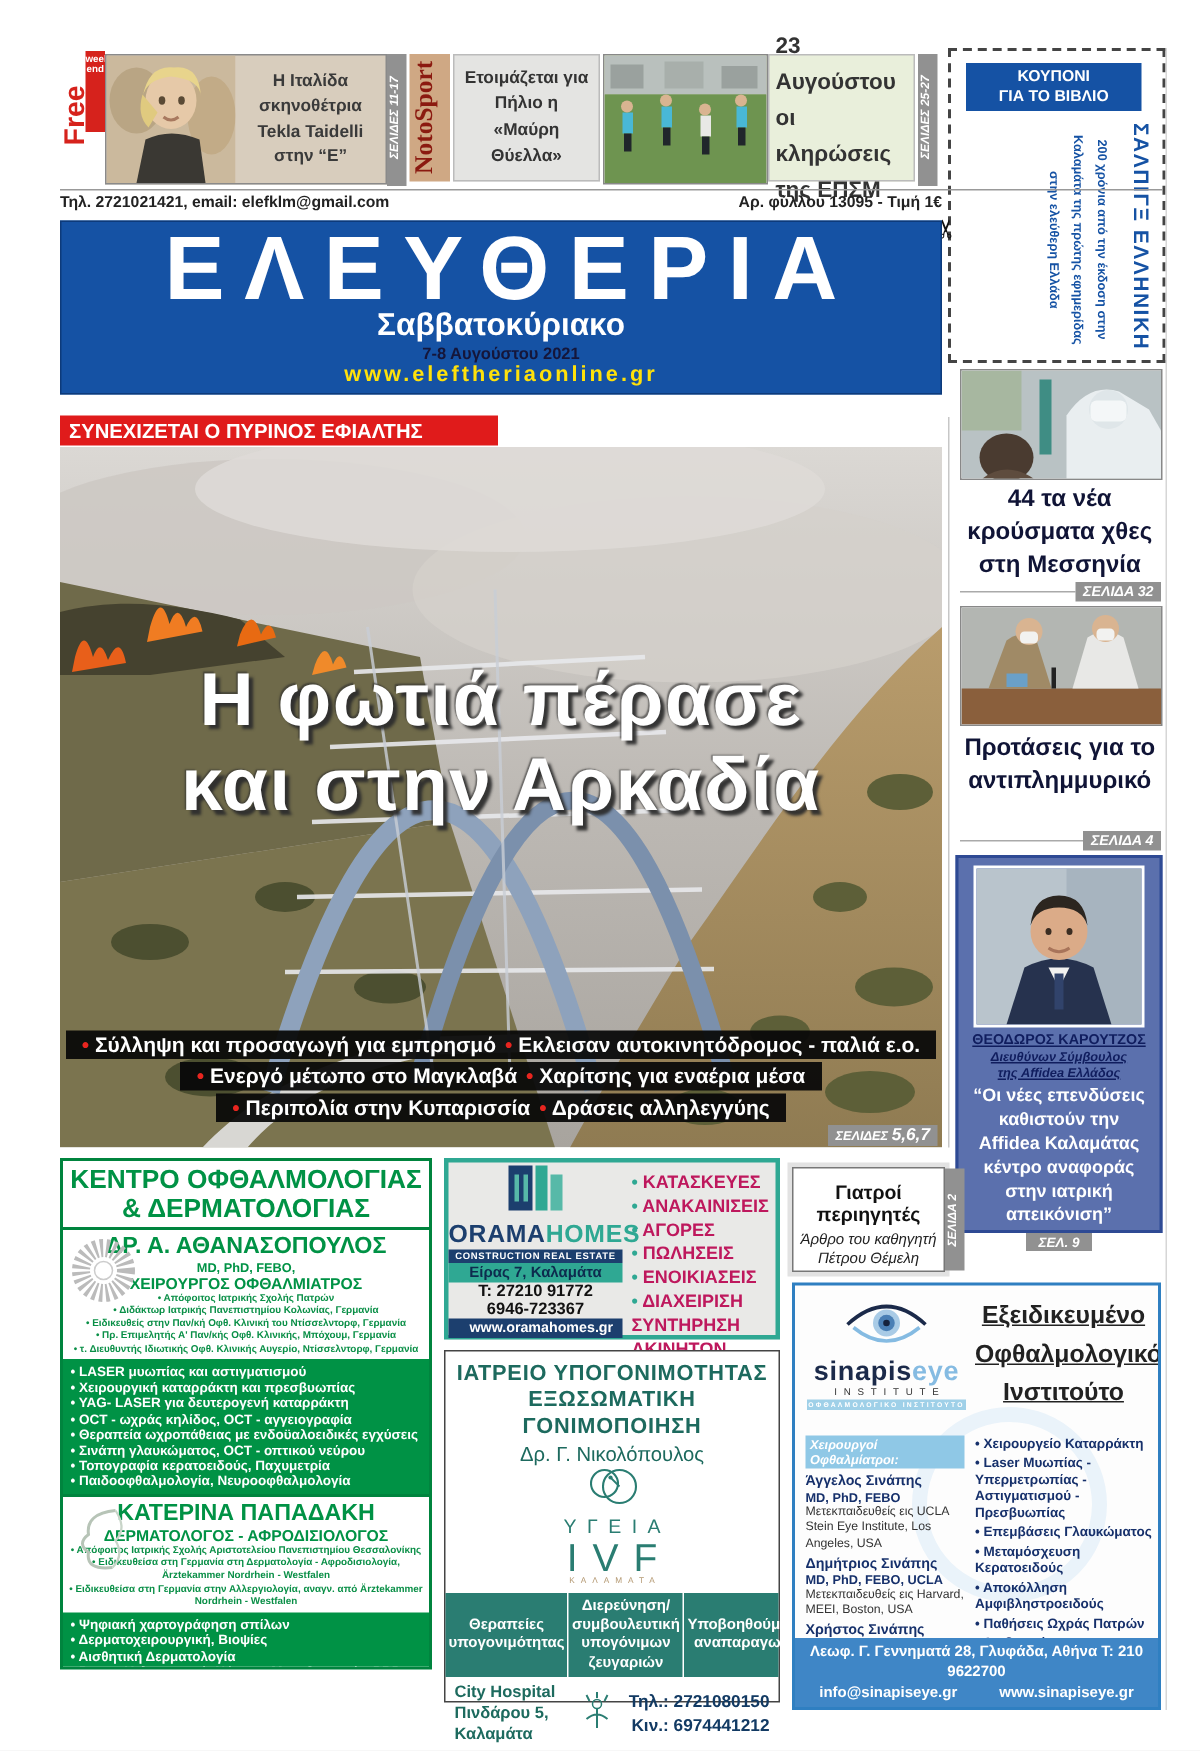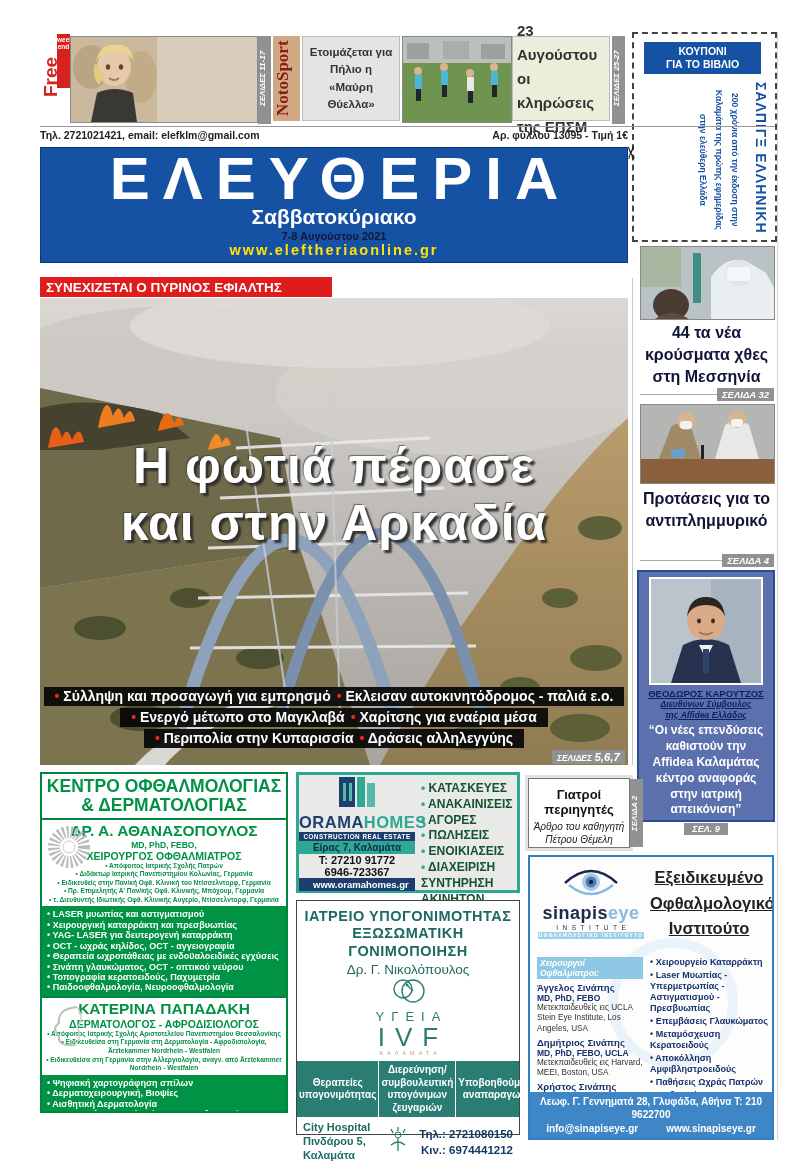--- a/index.html
+++ b/index.html
@@ -104,21 +104,21 @@
   #orama{left:296px;top:772px;width:224px;height:121px;background:#e9e9e7;border:3px solid #2fa893;
          box-sizing:border-box;display:flex;}
   #orama-left{width:116px;text-align:center;}
   #orama-name{font-size:16.5px;font-weight:bold;color:#1c3f6e;letter-spacing:.5px;}
   #orama-name .teal{color:#2fa893;}
   #orama-tag{background:#1c3f6e;color:#fff;font-size:6.3px;font-weight:bold;letter-spacing:.5px;padding:1px 0;}
   #orama-addr{background:#2fa893;color:#0d2b4e;font-weight:bold;font-size:10px;padding:1px 0;}
   .orama-phone{font-size:11px;font-weight:bold;color:#111;}
   #orama-url{background:#1c3f6e;color:#fff;font-weight:bold;font-size:9.5px;padding:1px 14px;}
   #orama-services{flex:1;padding:6px 0 0 6px;}
-  #orama-services div{font-size:12px;font-weight:bold;color:#14532d;line-height:1.32;}
+  #orama-services div{font-size:12px;font-weight:bold;color:#be185d;line-height:1.32;}
   #orama-services div::before{content:"• ";color:#2fa893;}
   #orama-services div.cont::before{content:"  ";}
 
   
   #article-box{left:528px;top:778px;width:100px;height:68px;background:#fff;border:1px solid #777;
                box-shadow:0 0 0 3px #e2e2e2;text-align:center;}
   #article-title{font-weight:bold;font-size:13px;color:#111;margin-top:8px;}
   #article-sub{font-style:italic;font-size:10px;color:#222;line-height:1.3;margin-top:3px;}
   #article-badge{position:absolute;right:-14px;top:0;width:13px;height:100%;font-size:8px;text-align:center;}
 
@@ -182,20 +182,21 @@
       <ellipse cx="20" cy="30" rx="18" ry="22" fill="#b9a584"></ellipse>
       <ellipse cx="70" cy="40" rx="16" ry="26" fill="#c2ab87"></ellipse>
       <ellipse cx="43" cy="30" rx="17" ry="19" fill="#e6c9a8"></ellipse>
       <path d="M24,28 Q28,6 45,8 Q62,6 63,28 Q63,16 43,14 Q26,16 24,28" fill="#e8d48c"></path>
       <path d="M24,26 q-4,14 4,22 l6,-10 Z" fill="#e0ca7f"></path>
       <path d="M26,56 Q43,48 62,56 L66,85 L20,85 Z" fill="#3a3833"></path>
       <ellipse cx="37" cy="30" rx="2.2" ry="2.8" fill="#5a4a35"></ellipse>
       <ellipse cx="50" cy="30" rx="2.2" ry="2.8" fill="#5a4a35"></ellipse>
       <path d="M38,41 q5,4 10,0" stroke="#a8795f" stroke-width="2" fill="none"></path>
     </svg>
+    <div id="feat1-text">Η Ιταλίδα σκηνοθέτρια Tekla Taidelli στην “Ε”</div>
   </div>
   <div id="pages1" class="abs vup gray-badge">ΣΕΛΙΔΕΣ 11-17</div>
   <div id="notosport" class="abs vup">NotoSport</div>
   <div id="feat2-box" class="abs">Ετοιμάζεται για Πήλιο η «Μαύρη Θύελλα»</div>
   <svg id="photo2" class="abs" viewBox="0 0 108 85" preserveAspectRatio="none">
     <rect width="108" height="85" fill="#8fa86d"></rect>
     <rect width="108" height="26" fill="#b9c0bd"></rect>
     <rect x="4" y="6" width="22" height="16" fill="#9aa19e"></rect>
     <rect x="40" y="4" width="26" height="18" fill="#a8afab"></rect>
     <rect x="78" y="7" width="24" height="15" fill="#9aa19e"></rect>

